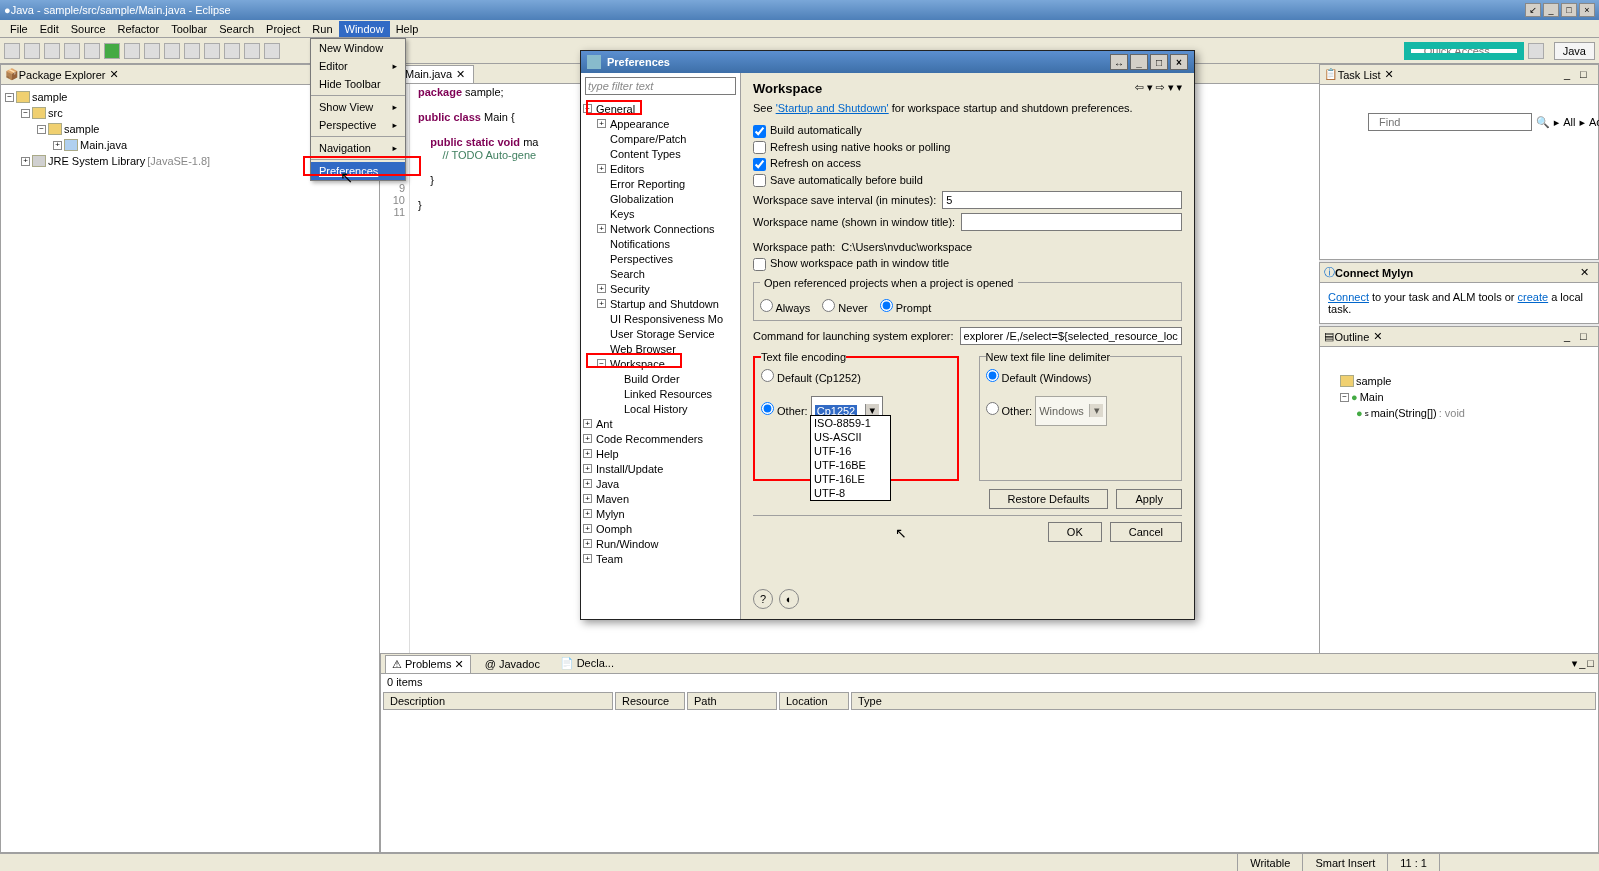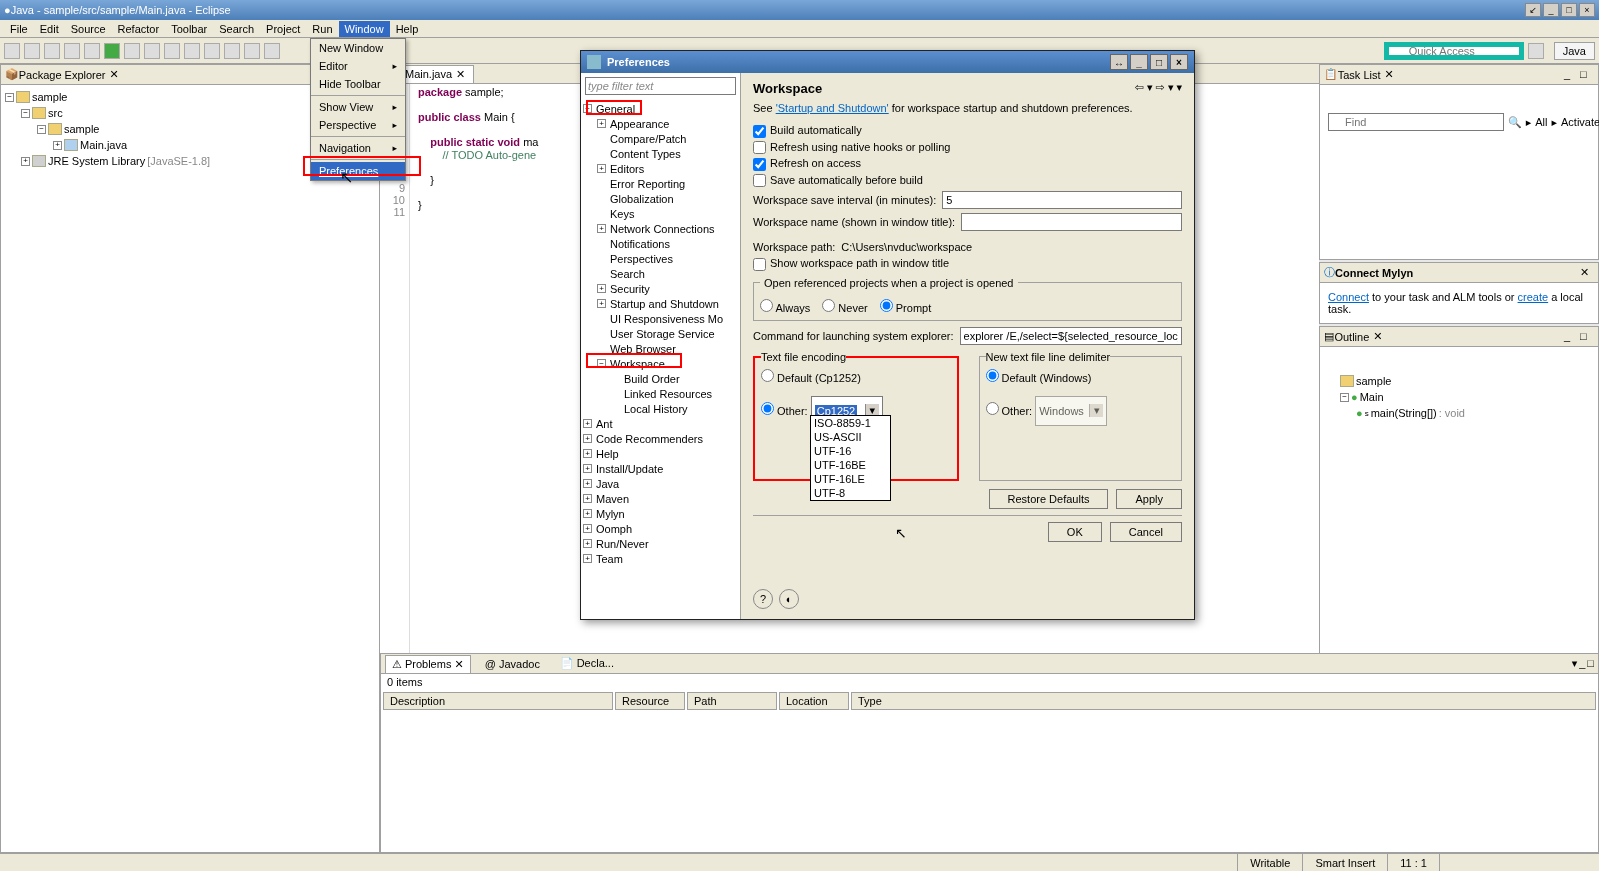--- a/index.html
+++ b/index.html
@@ -12,21 +12,21 @@
 
 
 .menubar { background: #ece9d8; height: 18px; display: flex; align-items: center; padding: 0 4px; border-bottom: 1px solid #a0a0a0; }
 .menubar span { padding: 2px 6px; cursor: default; }
 .menubar span.active { background: #316ac5; color: #fff; }
 
 
 .toolbar { background: #ece9d8; height: 26px; border-bottom: 1px solid #a0a0a0; display: flex; align-items: center; padding: 0 4px; gap: 4px; }
 .toolbar .tbicon { width: 16px; height: 16px; background: #ddd; border: 1px solid #aaa; }
 .toolbar .quick { margin-left: auto; }
-.toolbar input { height: 18px; border: 5px solid #14b8a6; padding: 0 20px; width: 140px; }
+.toolbar input { height: 18px; border: 7px solid #14b8a6; padding: 0 13px; width: 120px; }
 .perspective-btn { border: 1px solid #a0a0a0; padding: 2px 8px; background: #f5f5f5; margin-left: 6px; }
 
 
 .dropdown { position: absolute; top: 38px; left: 310px; background: #ece9d8; border: 1px solid #7a7a7a; width: 96px; z-index: 50; box-shadow: 2px 2px 4px rgba(0,0,0,0.3); }
 .dropdown .item { padding: 3px 8px; display: flex; justify-content: space-between; align-items: center; }
 .dropdown .sep { border-top: 1px solid #a0a0a0; margin: 2px 0; }
 .dropdown .item.sel { background: #316ac5; color: #fff; text-decoration: underline; }
 .dropdown .item .arrow { font-size: 9px; }
 .dropdown-highlight { position: absolute; border: 2px solid red; top: 156px; left: 303px; width: 118px; height: 20px; z-index: 51; pointer-events: none; }
 
@@ -57,21 +57,21 @@
 .gutter { width: 30px; background: #fff; border-right: 1px solid #ddd; text-align: right; padding: 2px 4px; color: #888; font-family: 'Courier New', monospace; }
 .code { padding: 2px 8px; font-family: 'Courier New', monospace; white-space: pre; }
 .code .kw { color: #7f0055; font-weight: bold; }
 .code .cm { color: #3f7f5f; }
 
 
 .right-panels { width: 280px; display: flex; flex-direction: column; gap: 2px; }
 .right-panel { background: #fff; border: 1px solid #a0a0a0; }
 .task-body { padding: 4px; }
 .find-row { display: flex; align-items: center; gap: 4px; padding: 4px; }
-.find-row input { flex: 1; border: 1px solid #7a7a7a; height: 18px; padding: 0 16px; }
+.find-row input { flex: 1; border: 1px solid #7a7a7a; height: 18px; padding: 0 10px; margin-left: 40px; }
 .mylyn-body { padding: 8px; }
 .mylyn-body a { color: #0066cc; text-decoration: underline; }
 .outline-body { padding: 4px; }
 
 
 .problems { position: absolute; bottom: 18px; left: 380px; right: 0; height: 200px; background: #fff; border: 1px solid #a0a0a0; }
 .problems-tabs { background: #ece9d8; height: 20px; display: flex; align-items: center; gap: 8px; padding: 0 4px; border-bottom: 1px solid #a0a0a0; }
 .problems-tabs .tab { padding: 2px 6px; }
 .problems-tabs .tab.active { background: #fff; border: 1px solid #a0a0a0; border-bottom: none; }
 .problems-count { padding: 2px 6px; }
@@ -515,21 +515,21 @@
         <div class="n">
             <span class="exp">+</span>
             <span class="lbl">Mylyn</span>
           </div>
         <div class="n">
             <span class="exp">+</span>
             <span class="lbl">Oomph</span>
           </div>
         <div class="n">
             <span class="exp">+</span>
-            <span class="lbl">Run/Never</span>
+            <span class="lbl">Run/Window</span>
           </div>
         <div class="n">
             <span class="exp">+</span>
             <span class="lbl">Team</span>
           </div>
       </div>
     </div>
     <div class="dialog-content">
       <h2>Workspace</h2>
       <div class="toolbar-icons">

